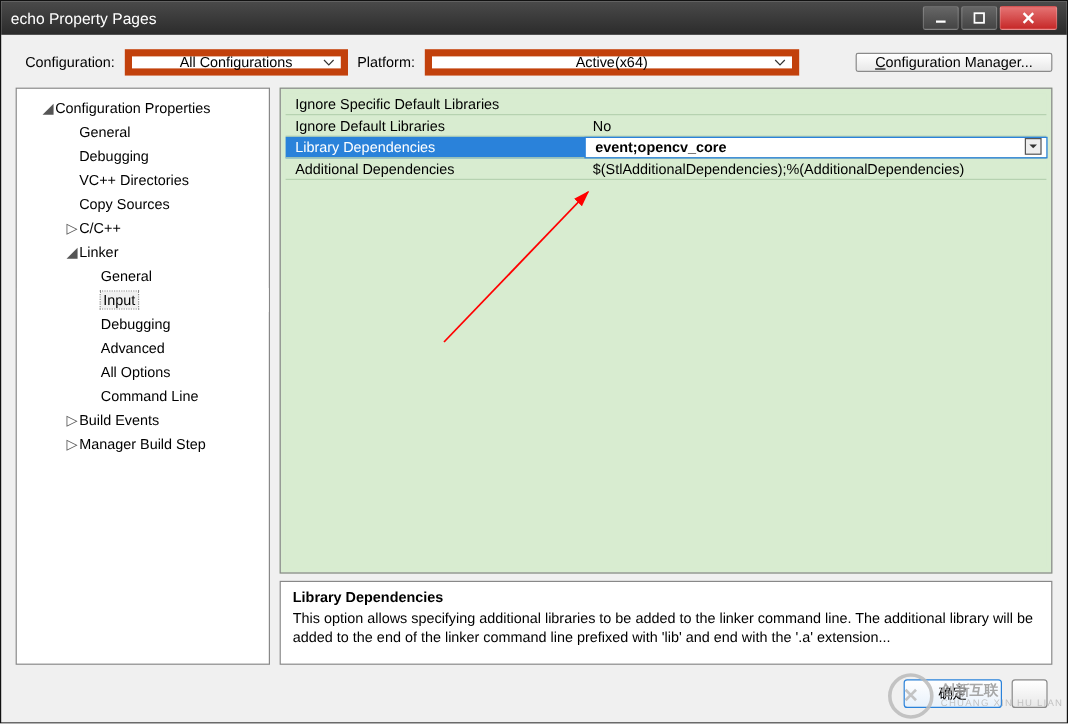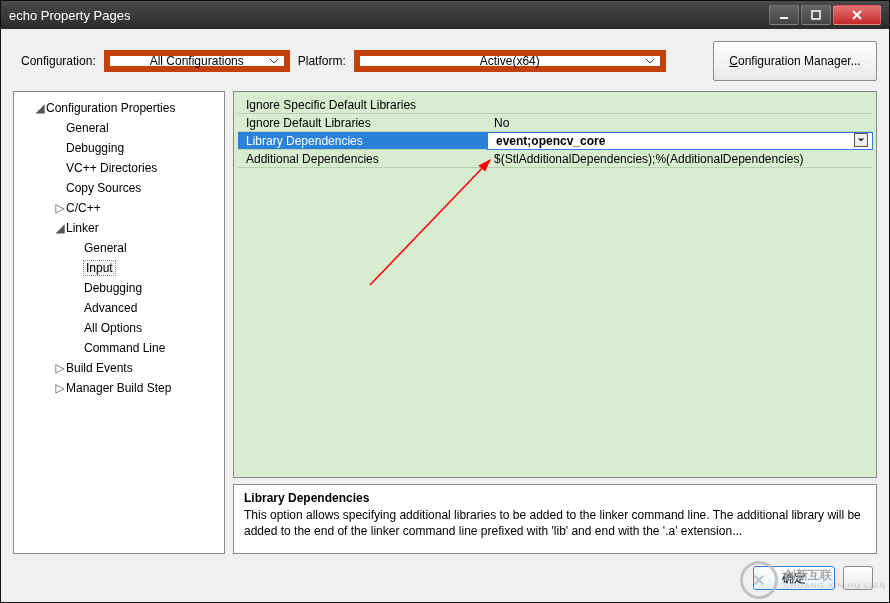--- a/index.html
+++ b/index.html
@@ -11,21 +11,21 @@
   .titlebar .title { font-size: 13px; }
   .win-buttons { display: flex; gap: 0; }
   .win-btn { width: 30px; height: 20px; display: flex; align-items: center; justify-content: center; border: 1px solid rgba(255,255,255,0.2); border-radius: 2px; margin-left: 2px; background: linear-gradient(#666,#444); }
   .win-btn.close { width: 48px; background: linear-gradient(#e57373,#c62828); }
   .win-btn svg { width: 10px; height: 10px; }
 
   .config-row { display: flex; align-items: center; gap: 8px; padding: 12px 12px 10px 20px; }
   .config-row label { white-space: nowrap; }
   .combo { flex: 0 0 auto; height: 22px; border: 6px solid #c2410c; background: #fff; display: flex; align-items: center; padding: 0 4px; position: relative; justify-content: center; }
   .combo .arrow { position: absolute; right: 2px; top: 2px; bottom: 2px; width: 16px; display: flex; align-items: center; justify-content: center; }
-  .btn { height: 40px; padding: 0 10px; border: 1px solid #8a8a8a; background: linear-gradient(#fff,#e8e8e8); border-radius: 2px; display: inline-flex; align-items: center; justify-content: center; cursor: pointer; }
+  .btn { height: 16px; padding: 0 10px; border: 1px solid #8a8a8a; background: linear-gradient(#fff,#e8e8e8); border-radius: 2px; display: inline-flex; justify-content: center; cursor: pointer; }
   .btn u { text-decoration: underline; }
 
   .body-row { flex: 1; display: flex; gap: 0; padding: 0 12px 0 12px; min-height: 0; }
 
   .tree-panel { width: 212px; border: 1px solid #888; background: #fff; padding: 6px 0; overflow: auto; }
   .tree-item { display: flex; align-items: center; height: 20px; padding-left: 12px; cursor: default; white-space: nowrap; }
   .tree-item .tw { width: 12px; display: inline-flex; justify-content: center; color: #555; }
   .tree-item.lvl1 { padding-left: 20px; }
   .tree-item.lvl2 { padding-left: 40px; }
   .tree-item.lvl3 { padding-left: 58px; }

